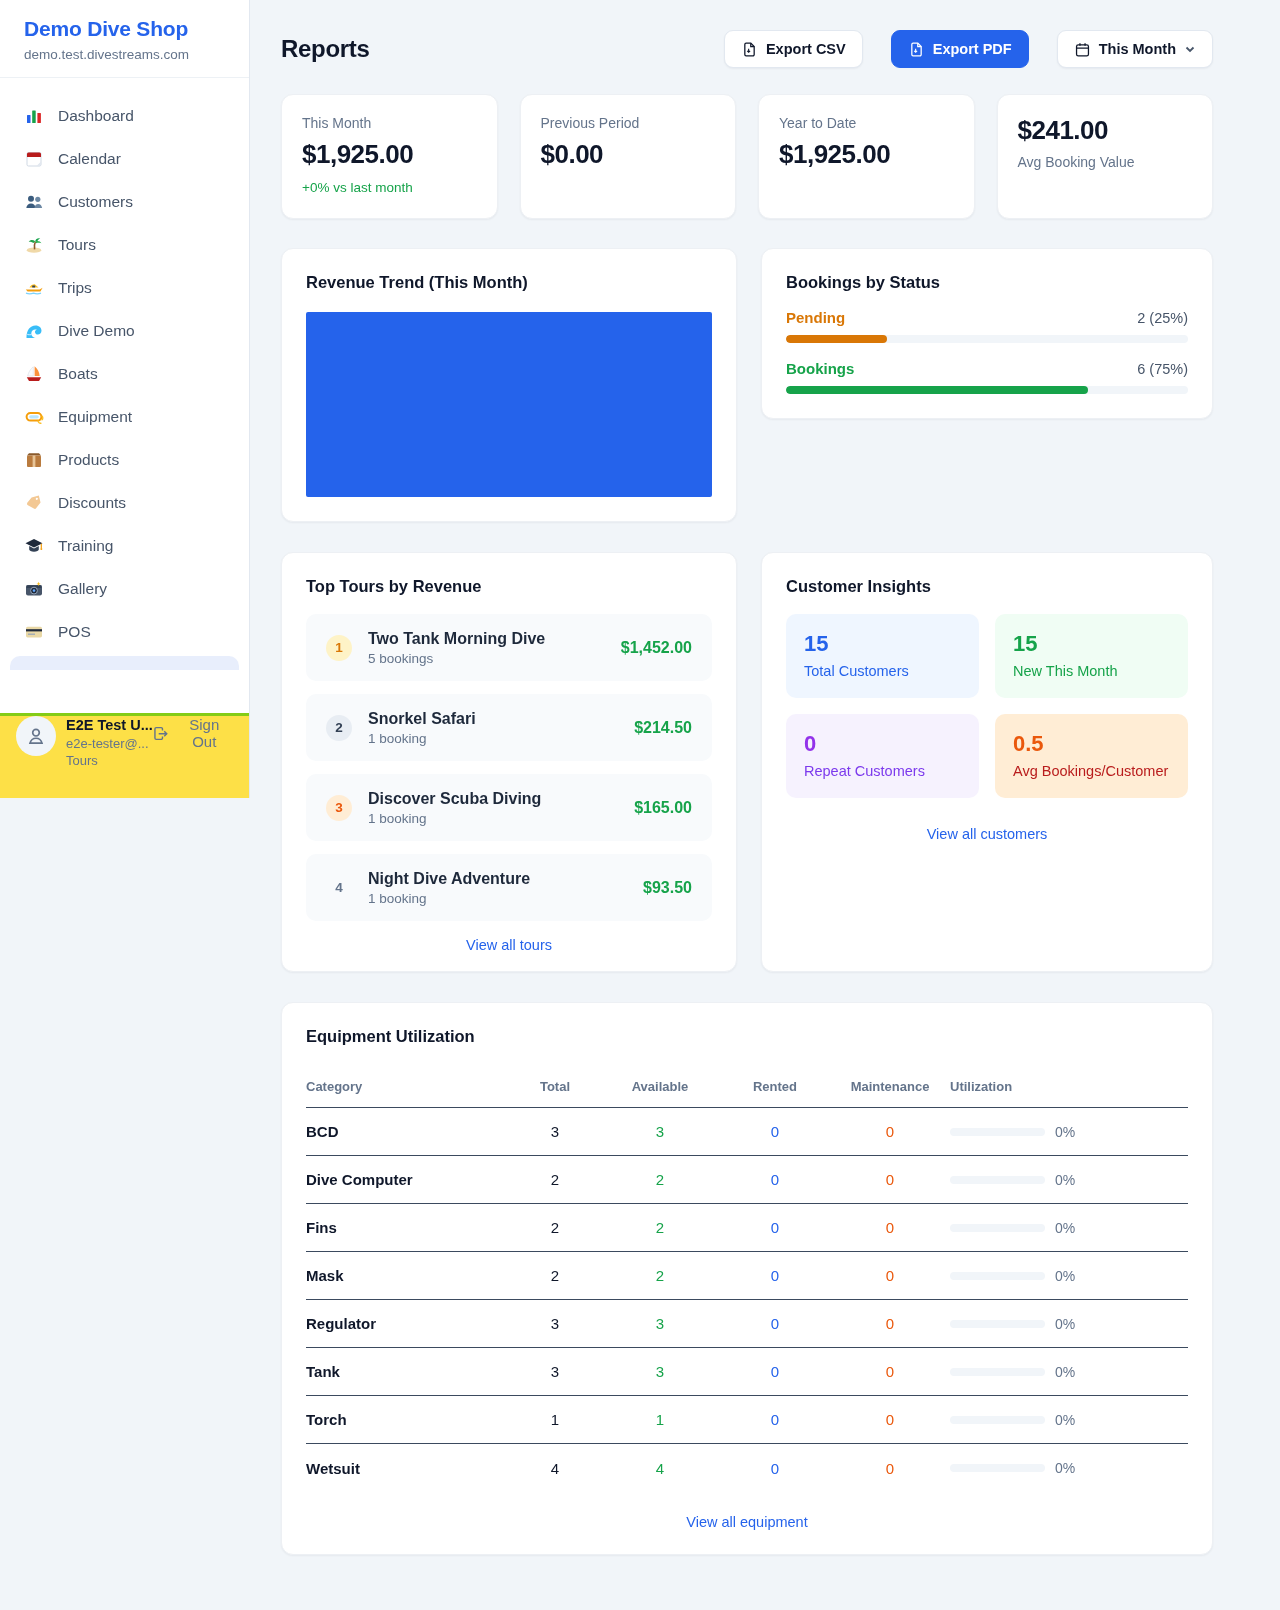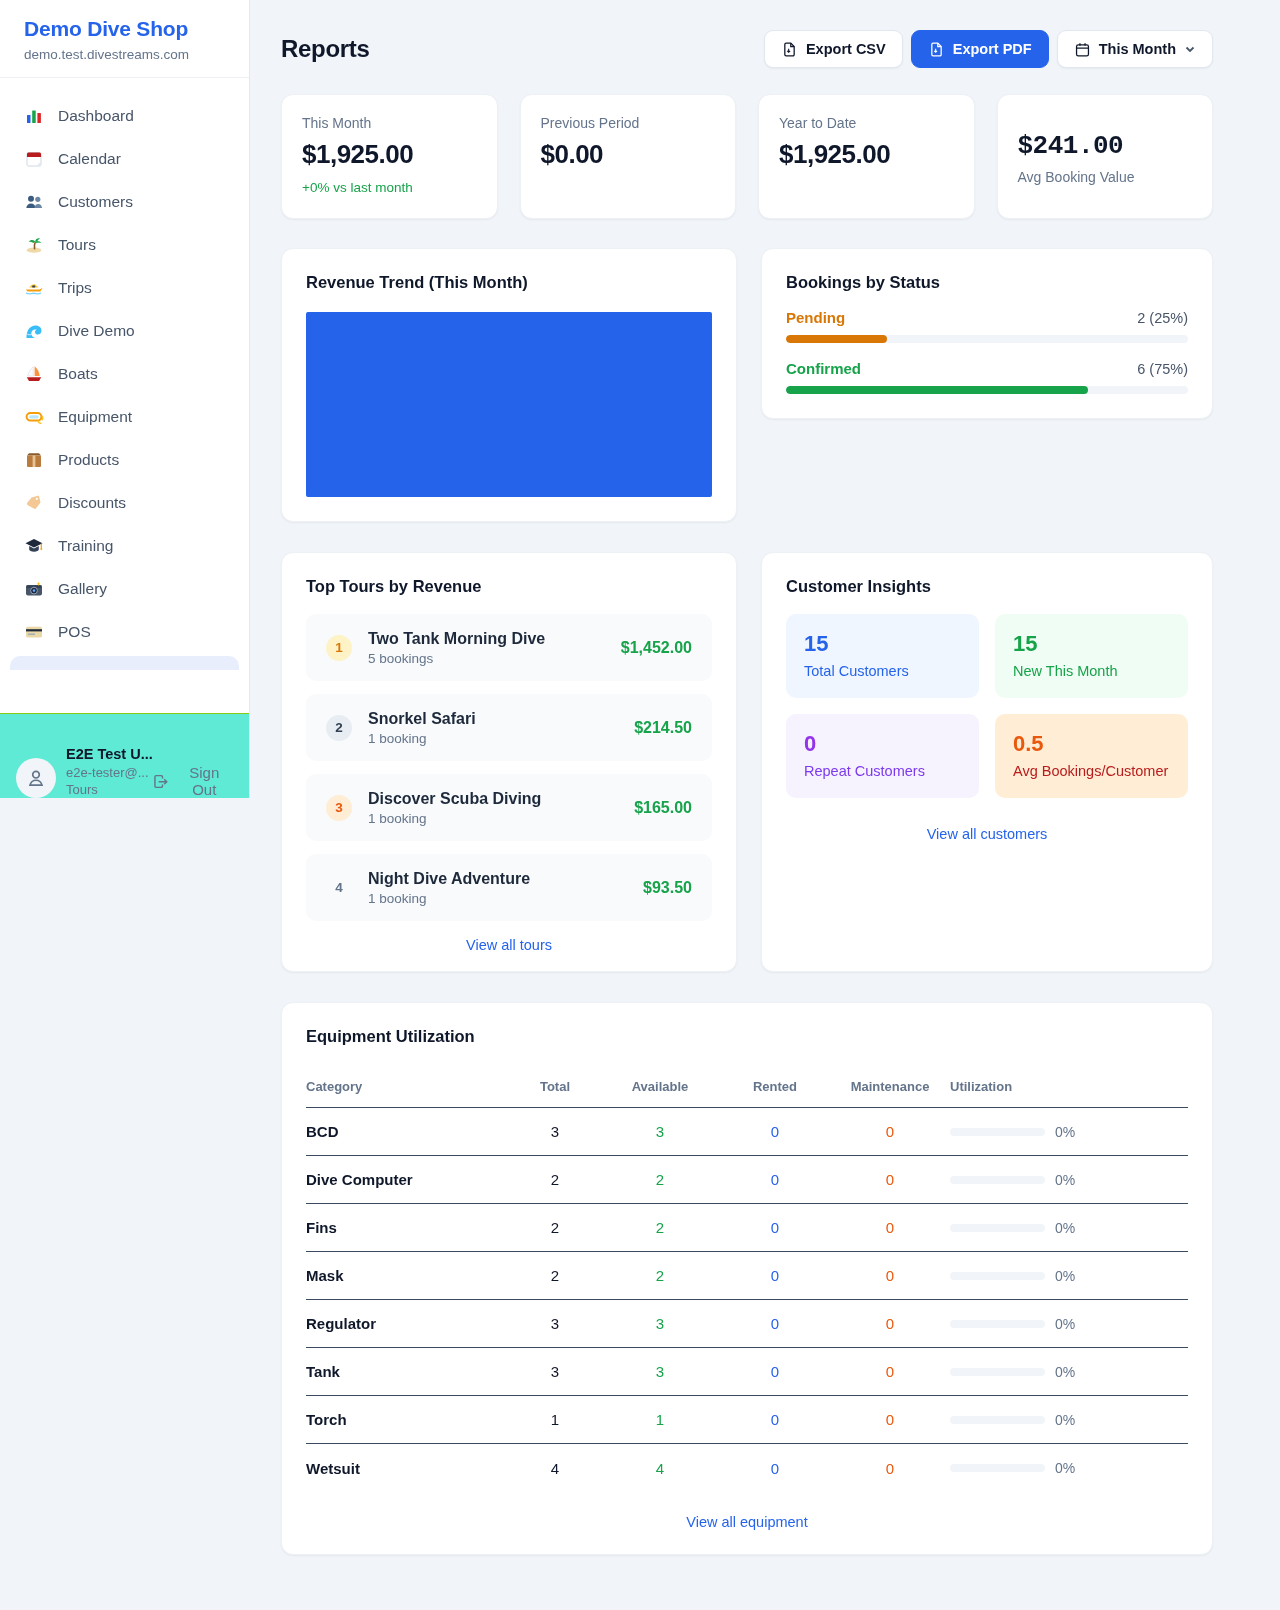--- a/index.html
+++ b/index.html
@@ -22,22 +22,22 @@
     color:#475569; font-size:15.5px; cursor:pointer;
   }
   .nav-icon { width:20px; height:20px; flex:0 0 20px; }
   .nav-icon svg { width:20px; height:20px; display:block; }
   .active-pill {
     height:14px; margin:3px 10px 0; background:#e8eefc;
     border-radius:10px 10px 0 0;
   }
   .user-section {
     position:absolute; left:0; right:0; bottom:0; height:85px;
-    border-top:1px solid #84cc16; background:#5eead4;
-    display:flex; align-items:flex-end; padding:0 16px;
+    border-top:3px solid #84cc16; background:#fde047;
+    display:flex; align-items:flex-start; padding:0 16px;
   }
   .avatar {
     width:40px; height:40px; border-radius:50%; background:#f1f5f9;
     color:#64748b; display:flex; align-items:center; justify-content:center; flex:0 0 40px;
   }
   .avatar svg { width:22px; height:22px; }
   .user-meta { margin-left:10px; line-height:1.32; white-space:nowrap; overflow:hidden; }
   .user-name { font-size:14.5px; font-weight:bold; color:#0f172a; }
   .user-email, .user-role { font-size:13px; color:#64748b; }
   .signout {
@@ -45,21 +45,21 @@
     color:#64748b; font-size:15px; background:none; border:none; cursor:pointer;
     font-family:inherit;
   }
   .signout svg { width:17px; height:17px; }
 
   
   .main { position:absolute; left:250px; top:2px; width:1030px; padding:28px 0 0 31px; }
   .content { width:932px; }
   .page-header { display:flex; align-items:center; justify-content:space-between; margin-bottom:26px; }
   .page-title { font-size:24px; font-weight:bold; color:#0f172a; letter-spacing:-0.3px; }
-  .header-actions { display:flex; gap:8px; }
+  .header-actions { display:flex; gap:28px; }
   .btn {
     height:38px; display:inline-flex; align-items:center; gap:8px; padding:0 16px;
     border-radius:9px; font-size:14.5px; font-weight:bold; font-family:inherit; cursor:pointer;
   }
   .btn svg { width:17px; height:17px; }
   .btn-outline { background:#fff; color:#0f172a; border:1px solid #e2e8f0; box-shadow:0 1px 2px rgba(15,23,42,.05); }
   .btn-primary { background:#2563eb; color:#fff; border:1px solid #2563eb; }
   .chev { width:12px !important; height:12px !important; color:#475569; }
 
   .card {
@@ -67,21 +67,21 @@
     box-shadow:0 1px 2px rgba(15,23,42,.05); padding:24px;
   }
   .card-title { font-size:16.5px; font-weight:bold; color:#0f172a; }
 
   
   .stats-grid { display:grid; grid-template-columns:repeat(4,1fr); gap:22px; margin-bottom:29px; }
   .stat-card { height:125px; padding:20px; }
   .stat-label { font-size:14px; color:#64748b; }
   .stat-value { font-size:26px; font-weight:bold; color:#0f172a; letter-spacing:-0.5px; margin-top:8px; }
   .stat-delta { font-size:13.5px; color:#16a34a; margin-top:10px; }
-  .stat-card.value-first .stat-value { margin-top:16px;font-family:Liberation Mono, monospace; }
+  .stat-card.value-first .stat-value { margin-top:0; }
   .stat-card.value-first .stat-label { margin-top:8px; }
 
   
   .row2 { display:grid; grid-template-columns:456px 452px; gap:24px; align-items:start; margin-bottom:30px; }
 
   .chart-block { margin-top:20px; height:185px; background:#2563eb; border-radius:2px; }
 
   .status-group { margin-top:17px; }
   .status-line { display:flex; justify-content:space-between; align-items:baseline; }
   .status-label { font-size:15px; font-weight:bold; }
@@ -384,21 +384,21 @@
           <div class="status-line">
             <span class="status-label lbl-pending">Pending</span>
             <span class="status-count">2 (25%)</span>
           </div>
           <div class="track">
             <div class="fill fill-pending" style="width: 25%;"></div>
           </div>
         </div>
         <div class="status-group">
           <div class="status-line">
-            <span class="status-label lbl-confirmed">Confirmed</span>
+            <span class="status-label lbl-confirmed">Bookings</span>
             <span class="status-count">6 (75%)</span>
           </div>
           <div class="track">
             <div class="fill fill-confirmed" style="width: 75%;"></div>
           </div>
         </div>
       </div>
     </div>
 
     <div class="row2">

